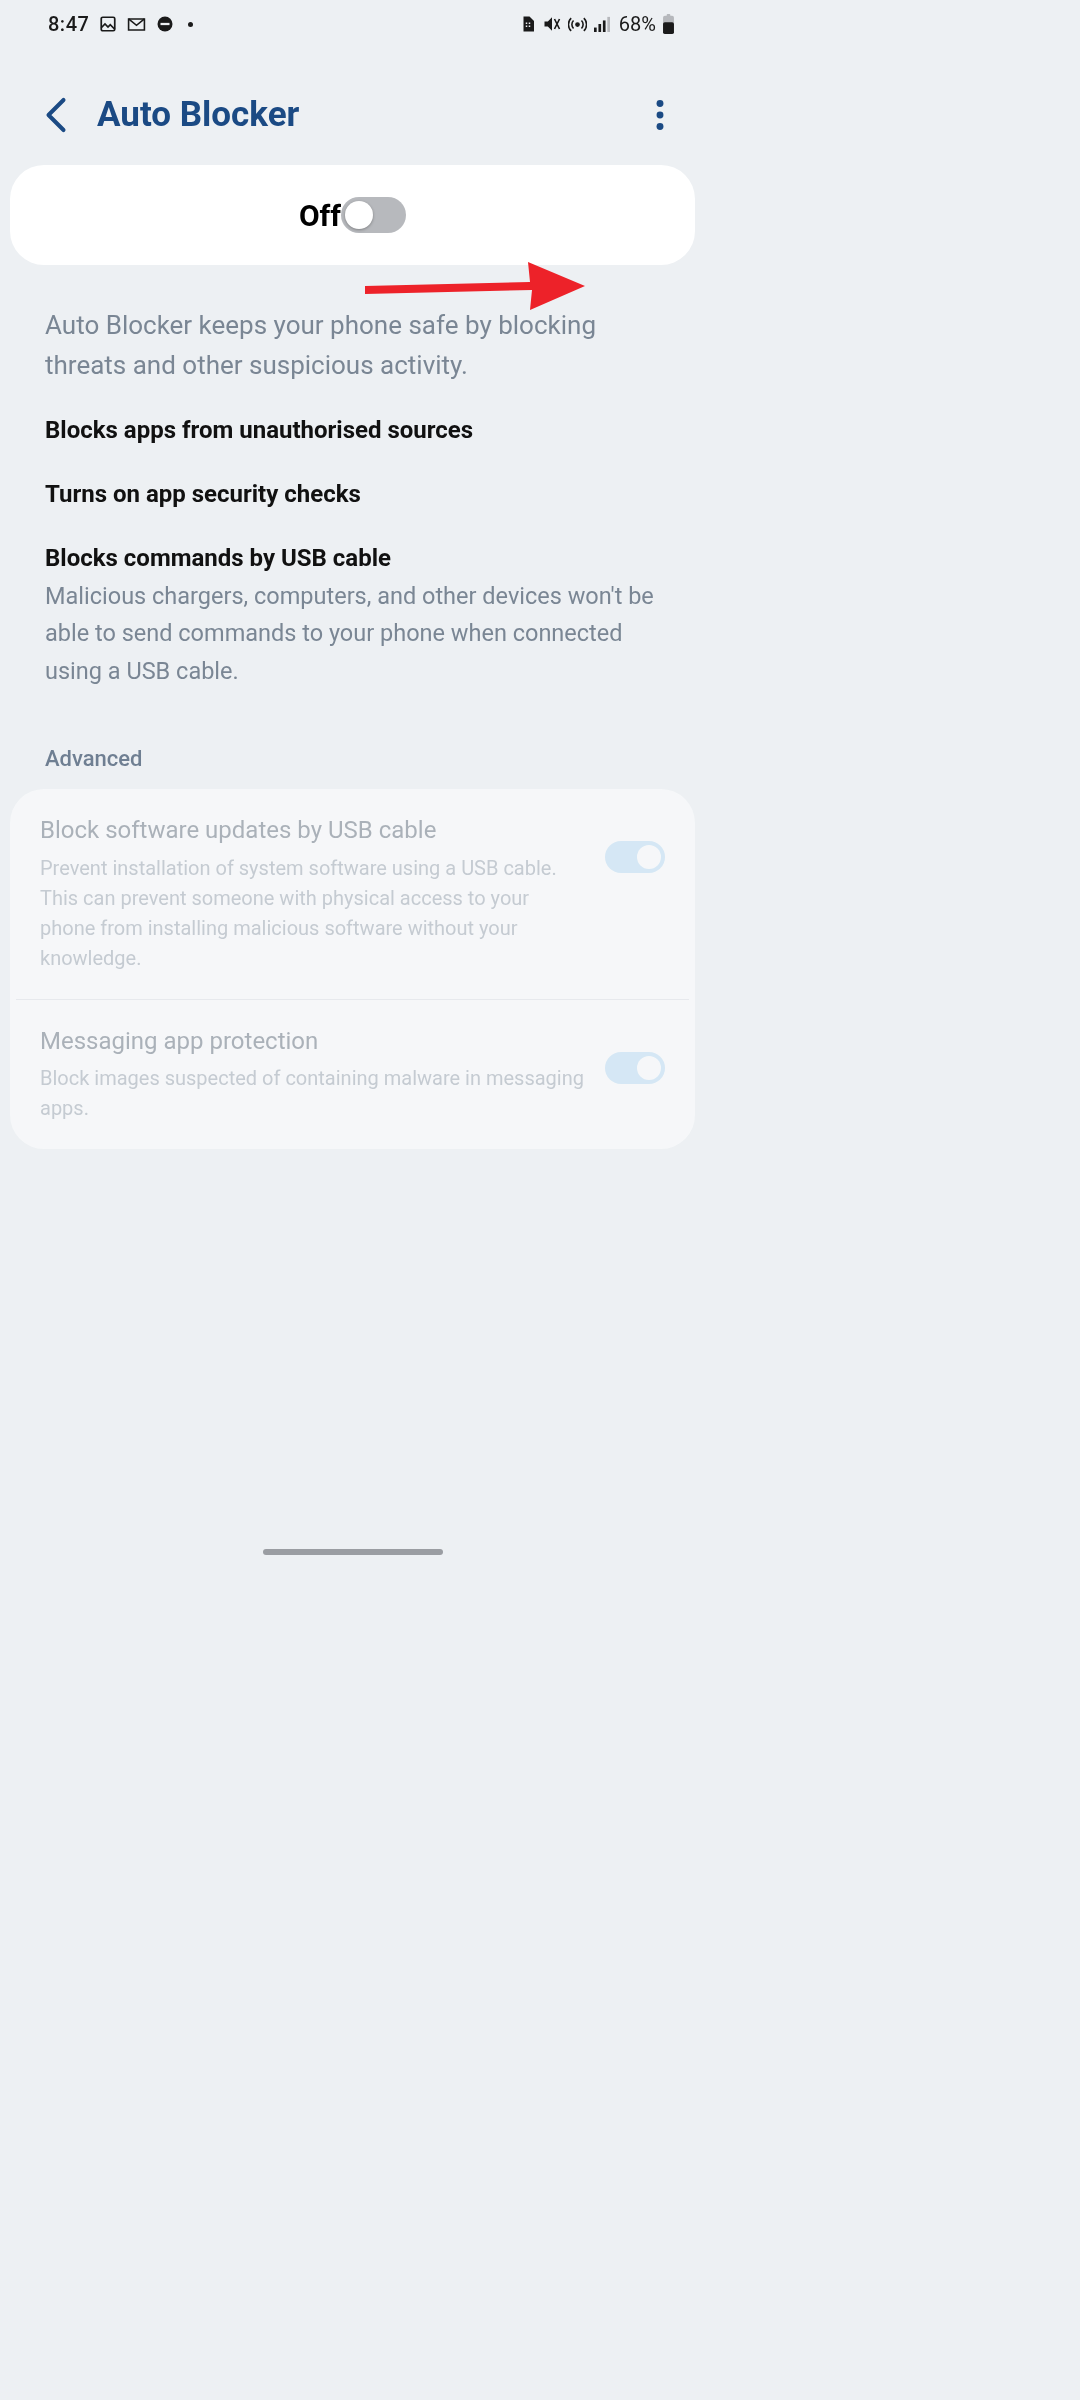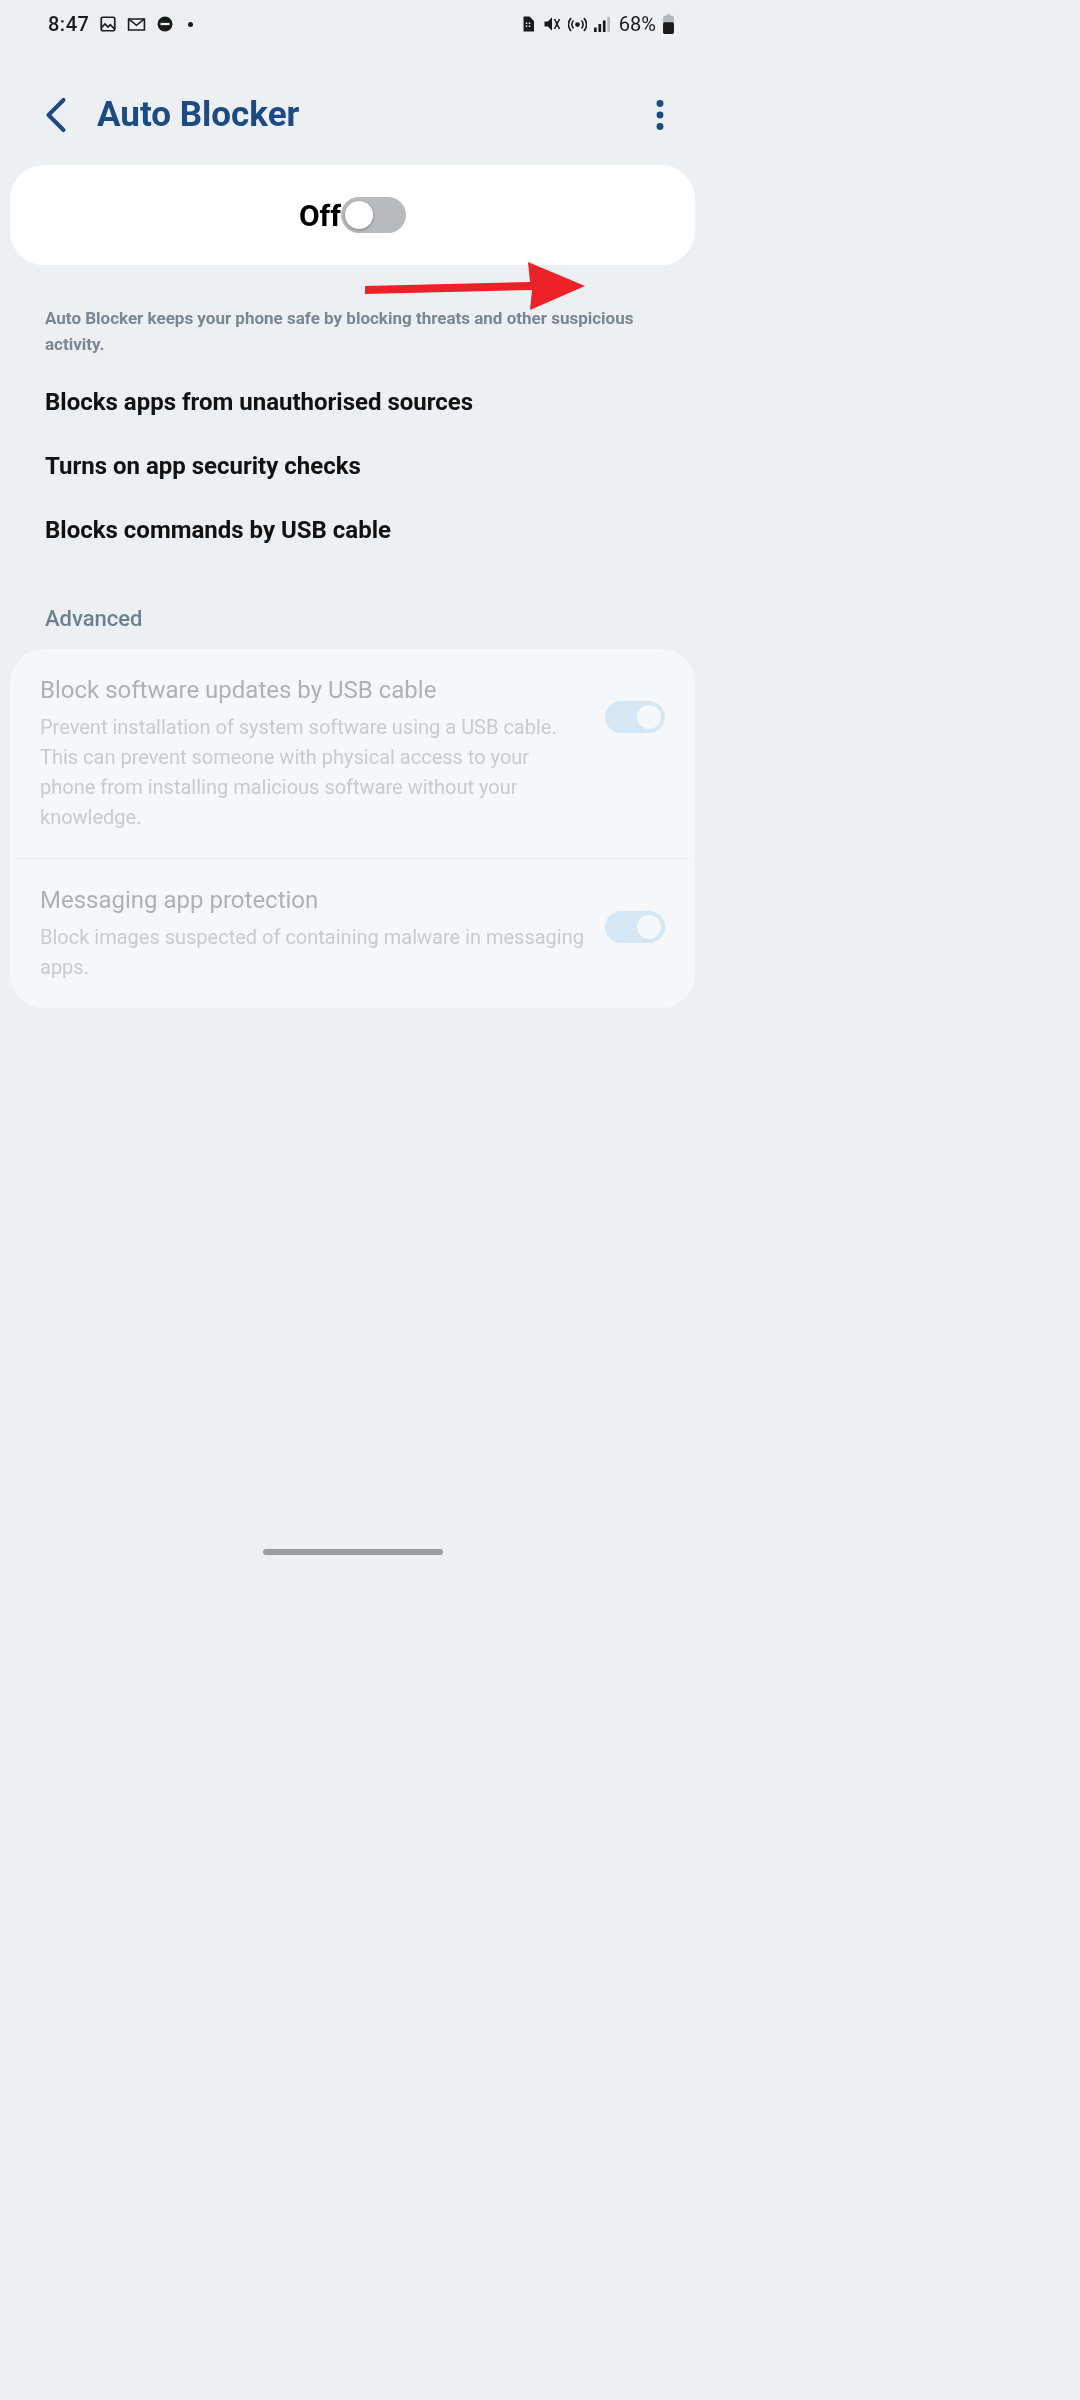--- a/index.html
+++ b/index.html
@@ -72,24 +72,23 @@
       width: 28px;
       height: 28px;
       background: #fff;
       border-radius: 50%;
       top: 4px;
       left: 4px;
       box-shadow: 0 1px 3px rgba(0,0,0,.3);
     }
     .section-desc {
       padding: 40px 45px 0 45px;
-      font-size: 17px;
+      font-size: 26px;
       line-height: 1.55;
       color: #7a8694;
-      font-weight: bold;
     }
     .feature-block { padding: 30px 45px 0 45px; }
     .feature-title {
       font-size: 24px;
       font-weight: 700;
       color: #111;
       margin-bottom: 6px;
     }
     .feature-desc {
       font-size: 23.5px;
@@ -253,20 +252,21 @@
 <div class="feature-block">
   <div class="feature-title">Blocks apps from unauthorised sources</div>
 </div>
 
 <div class="feature-block">
   <div class="feature-title">Turns on app security checks</div>
 </div>
 
 <div class="feature-block">
   <div class="feature-title">Blocks commands by USB cable</div>
+  <div class="feature-desc">Malicious chargers, computers, and other devices won't be able to send commands to your phone when connected using a USB cable.</div>
 </div>
 
 <div class="advanced-label">Advanced</div>
 
 <div class="adv-card">
   <div class="adv-item">
     <div class="adv-text">
       <div class="adv-title">Block software updates by USB cable</div>
       <div class="adv-desc">Prevent installation of system software using a USB cable. This can prevent someone with physical access to your phone from installing malicious software without your knowledge.</div>
     </div>

